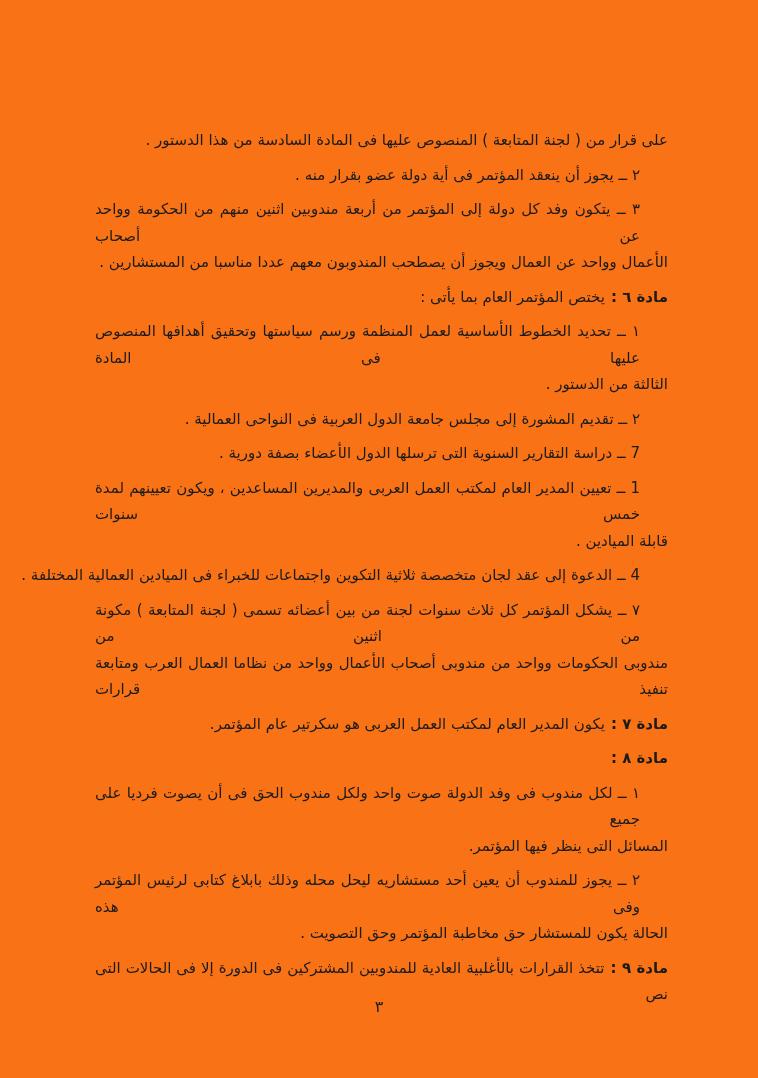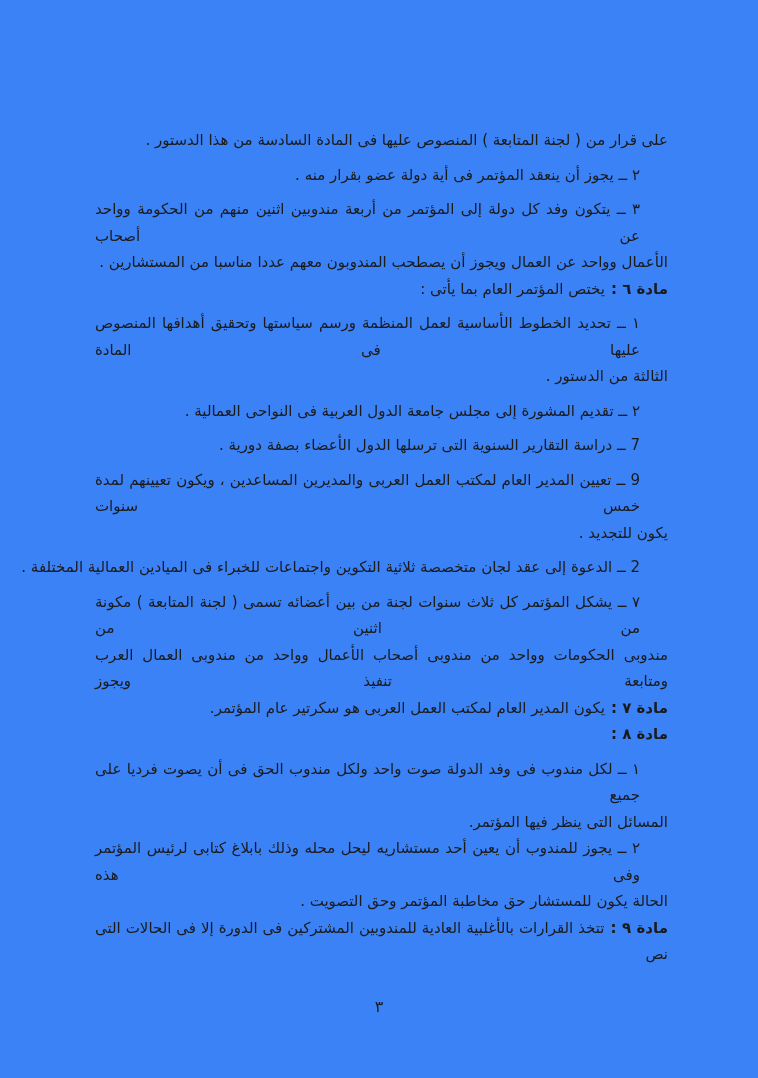--- a/index.html
+++ b/index.html
@@ -37,56 +37,56 @@
   .line.justify {
     white-space: normal;
     text-align: justify;
     text-align-last: justify;
   }
   .line.indent {
     padding-right: 28px;
     margin-top: 8px;
   }
   .line.gap {
-    margin-top: 0;
+    margin-top: 8px;
   }
   .article-label {
     font-weight: bold;
     margin-left: 6px;
   }
   .page-number {
     position: absolute;
     top: 997px;
     left: 0;
     width: 100%;
     text-align: center;
     font-size: 16px;
     color: #1b1b1b;
     direction: rtl;
   }
 </style>
 </head>
 <body>
 
-<div class="page" style="background: #3b82f6; color: rgb(27, 27, 27);">
+<div class="page" style="background: #f97316; color: rgb(27, 27, 27);">
   <div class="text-block" id="text-block">
       <div class="line">على قرار من ( لجنة المتابعة ) المنصوص عليها فى المادة السادسة من هذا الدستور .</div>
       <div class="line indent">٢ ــ يجوز أن ينعقد المؤتمر فى أية دولة عضو بقرار منه .</div>
       <div class="line indent justify">٣ ــ يتكون وفد كل دولة إلى المؤتمر من أربعة مندوبين اثنين منهم من الحكومة وواحد عن أصحاب</div>
       <div class="line">الأعمال وواحد عن العمال ويجوز أن يصطحب المندوبون معهم عددا مناسبا من المستشارين .</div>
       <div class="line gap"><b class="article-label">مادة ٦ :</b><span>يختص المؤتمر العام بما يأتى :</span></div>
       <div class="line indent justify">١ ــ تحديد الخطوط الأساسية لعمل المنظمة ورسم سياستها وتحقيق أهدافها المنصوص عليها فى المادة</div>
       <div class="line">الثالثة من الدستور .</div>
       <div class="line indent">٢ ــ تقديم المشورة إلى مجلس جامعة الدول العربية فى النواحى العمالية .</div>
       <div class="line indent">7 ــ دراسة التقارير السنوية التى ترسلها الدول الأعضاء بصفة دورية .</div>
-      <div class="line indent justify">9 ــ تعيين المدير العام لمكتب العمل العربى والمديرين المساعدين ، ويكون تعيينهم لمدة خمس سنوات</div>
-      <div class="line">يكون للتجديد .</div>
-      <div class="line indent">2 ــ الدعوة إلى عقد لجان متخصصة ثلاثية التكوين واجتماعات للخبراء فى الميادين العمالية المختلفة .</div>
+      <div class="line indent justify">1 ــ تعيين المدير العام لمكتب العمل العربى والمديرين المساعدين ، ويكون تعيينهم لمدة خمس سنوات</div>
+      <div class="line">قابلة الميادين .</div>
+      <div class="line indent">4 ــ الدعوة إلى عقد لجان متخصصة ثلاثية التكوين واجتماعات للخبراء فى الميادين العمالية المختلفة .</div>
       <div class="line indent justify">٧ ــ يشكل المؤتمر كل ثلاث سنوات لجنة من بين أعضائه تسمى ( لجنة المتابعة ) مكونة من اثنين من</div>
-      <div class="line justify">مندوبى الحكومات وواحد من مندوبى أصحاب الأعمال وواحد من مندوبى العمال العرب ومتابعة تنفيذ ويجوز</div>
+      <div class="line justify">مندوبى الحكومات وواحد من مندوبى أصحاب الأعمال وواحد من نظاما العمال العرب ومتابعة تنفيذ قرارات</div>
       <div class="line gap"><b class="article-label">مادة ٧ :</b><span>يكون المدير العام لمكتب العمل العربى هو سكرتير عام المؤتمر.</span></div>
       <div class="line gap"><b class="article-label">مادة ٨ :</b><span></span></div>
       <div class="line indent justify">١ ــ لكل مندوب فى وفد الدولة صوت واحد ولكل مندوب الحق فى أن يصوت فرديا على جميع</div>
       <div class="line">المسائل التى ينظر فيها المؤتمر.</div>
       <div class="line indent justify gap">٢ ــ يجوز للمندوب أن يعين أحد مستشاريه ليحل محله وذلك بابلاغ كتابى لرئيس المؤتمر وفى هذه</div>
       <div class="line">الحالة يكون للمستشار حق مخاطبة المؤتمر وحق التصويت .</div>
       <div class="line justify gap"><b class="article-label">مادة ٩ :</b><span>تتخذ القرارات بالأغلبية العادية للمندوبين المشتركين فى الدورة إلا فى الحالات التى نص</span></div>
     </div>
   <div class="page-number">٣</div>
 </div>

